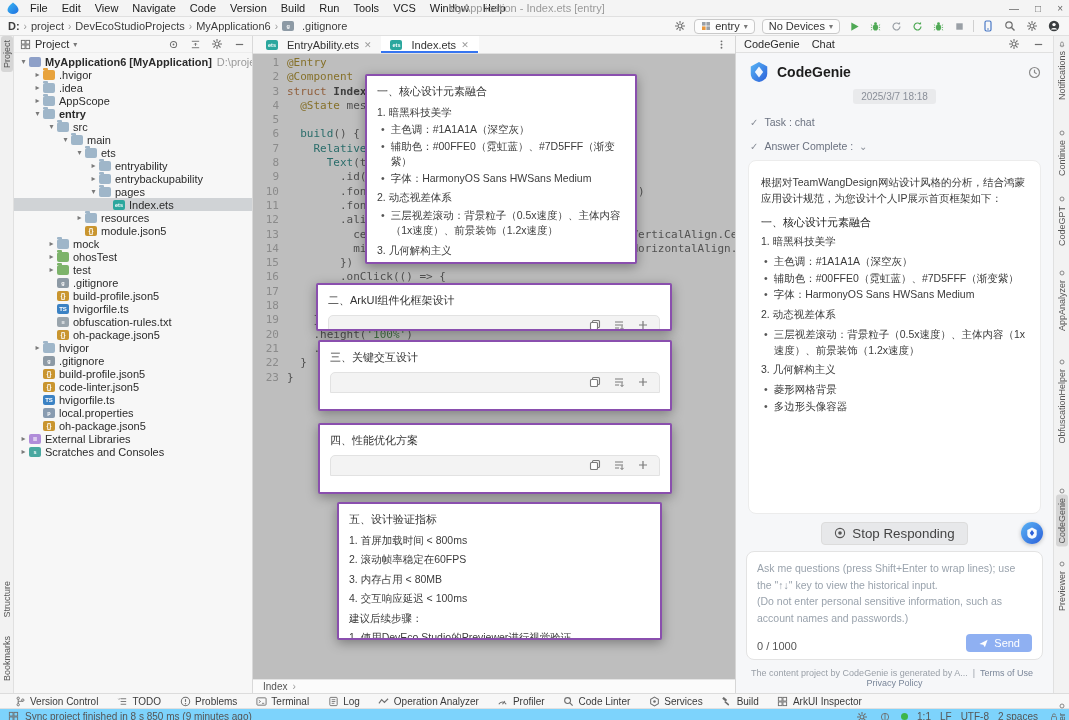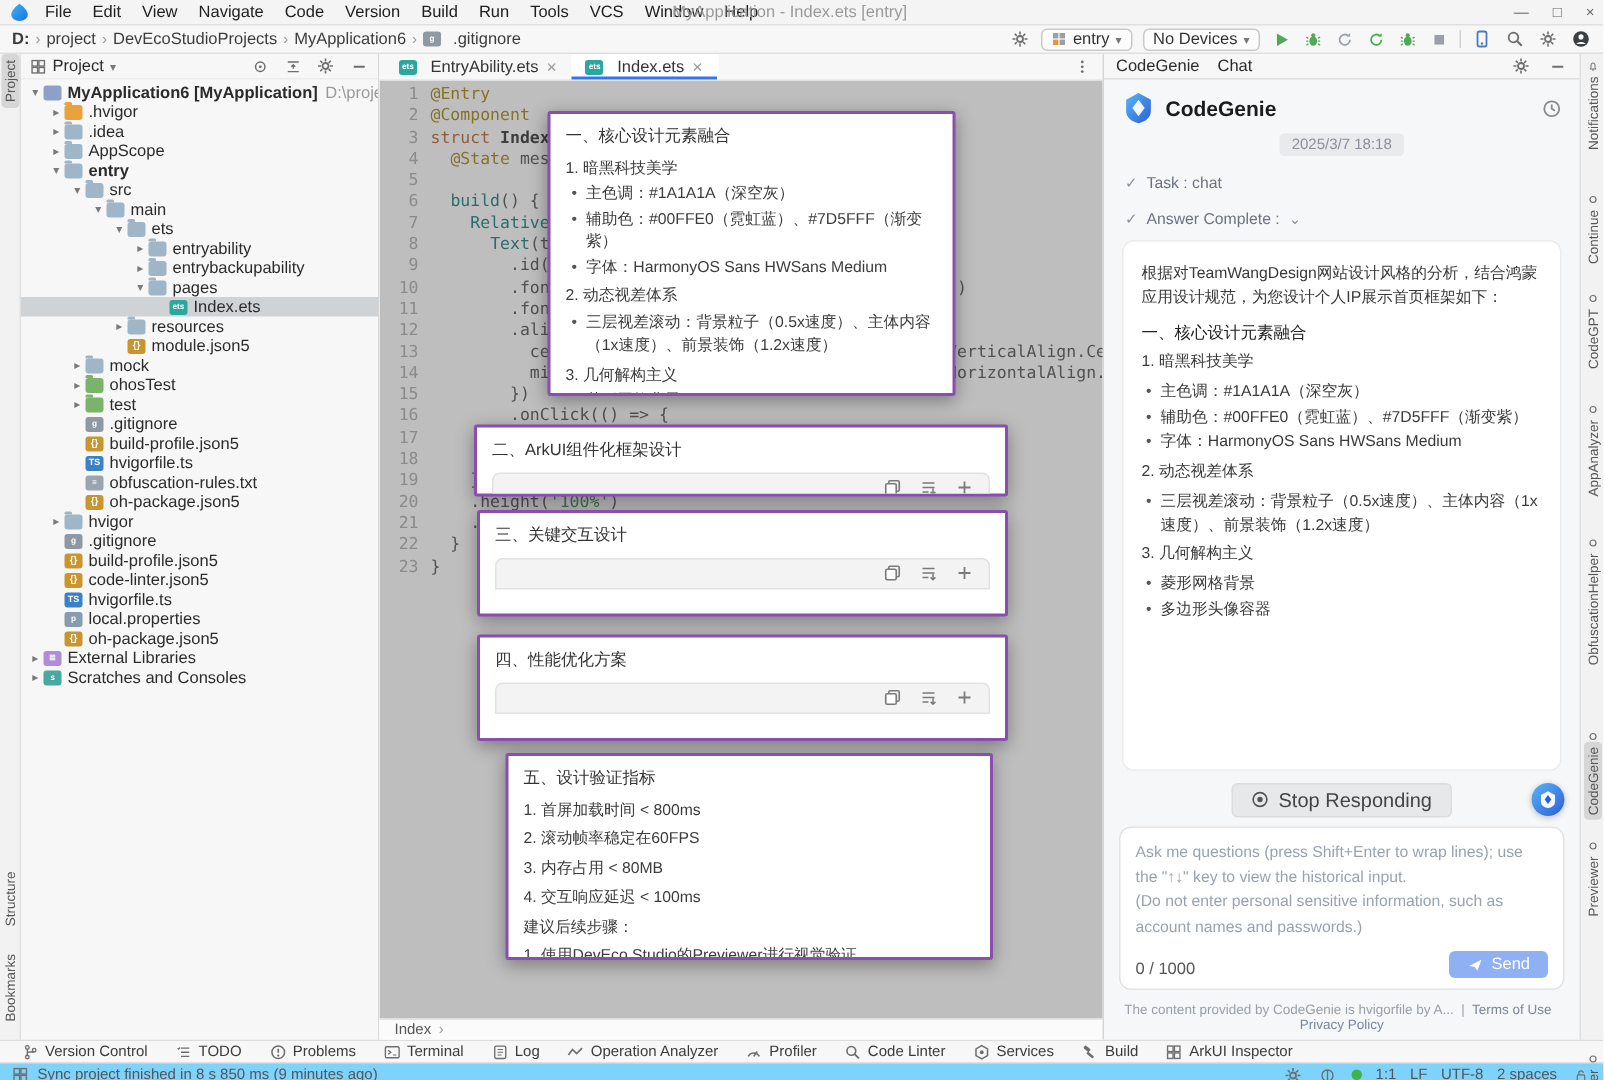--- a/index.html
+++ b/index.html
@@ -611,21 +611,21 @@
           <span style="width:11px;height:11px;display:inline-flex">
               <svg viewBox="0 0 12 12" width="11" height="11">
                 <path d="M1.5 6.5l9-4.5-3 8-1.8-2.7-4.2-.8z" fill="#fff"></path>
               </svg>
             </span>
           <span>Send</span>
         </button>
       </div>
     </div>
     <div class="gfoot">
-      <span>The content provided by CodeGenie is hvigorfile by A...</span> &nbsp;|&nbsp;
+      <span>The content project by CodeGenie is generated by A...</span> &nbsp;|&nbsp;
       <span class="lnk">Terms of Use</span>&nbsp;&nbsp;
       <span class="lnk">Privacy Policy</span>
     </div>
   </div>
 
   <div class="rstrip" id="rstrip">
       <div style="margin-top: 4px; display: flex; flex-direction: column; align-items: center;">
         <span>
           <svg viewBox="0 0 12 12" width="8" height="8">
             <path d="M3 9h6L8 7.5V5a2 2 0 0 0-4 0v2.5Z" fill="none" stroke="#6e6e6e"></path>

